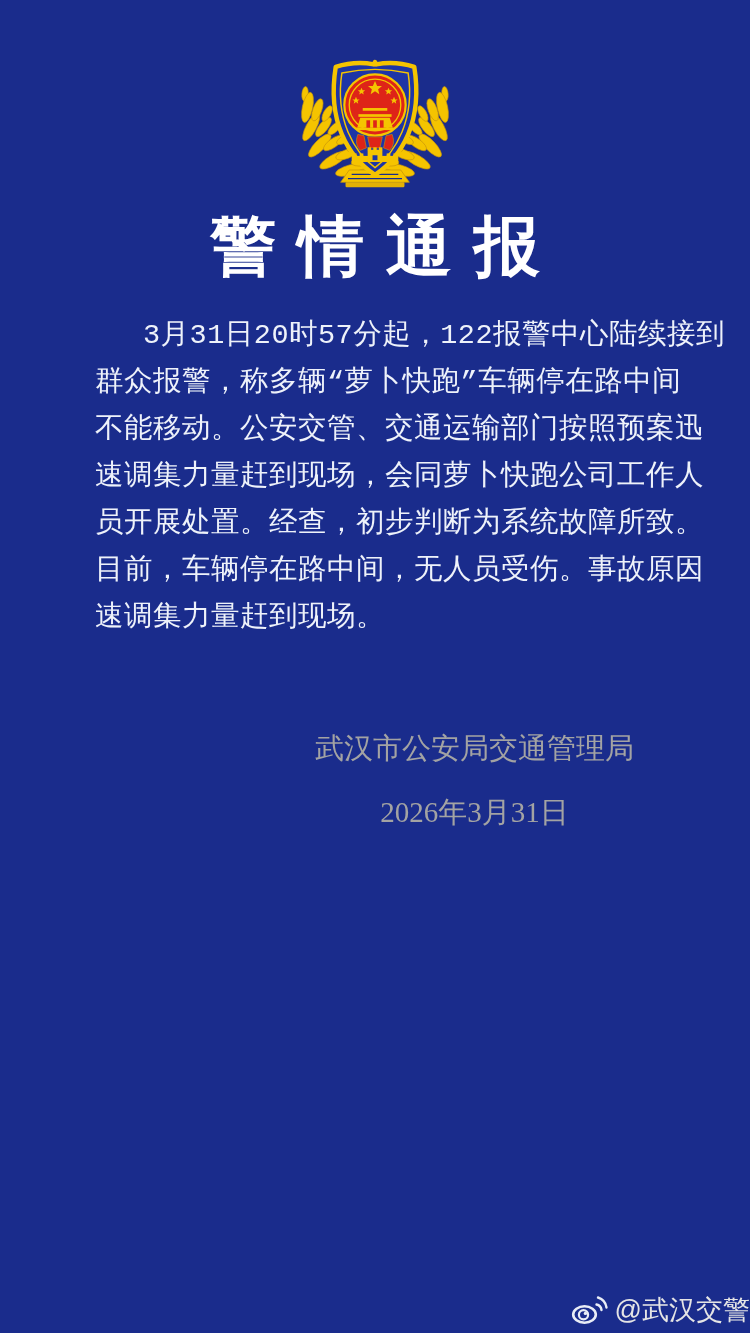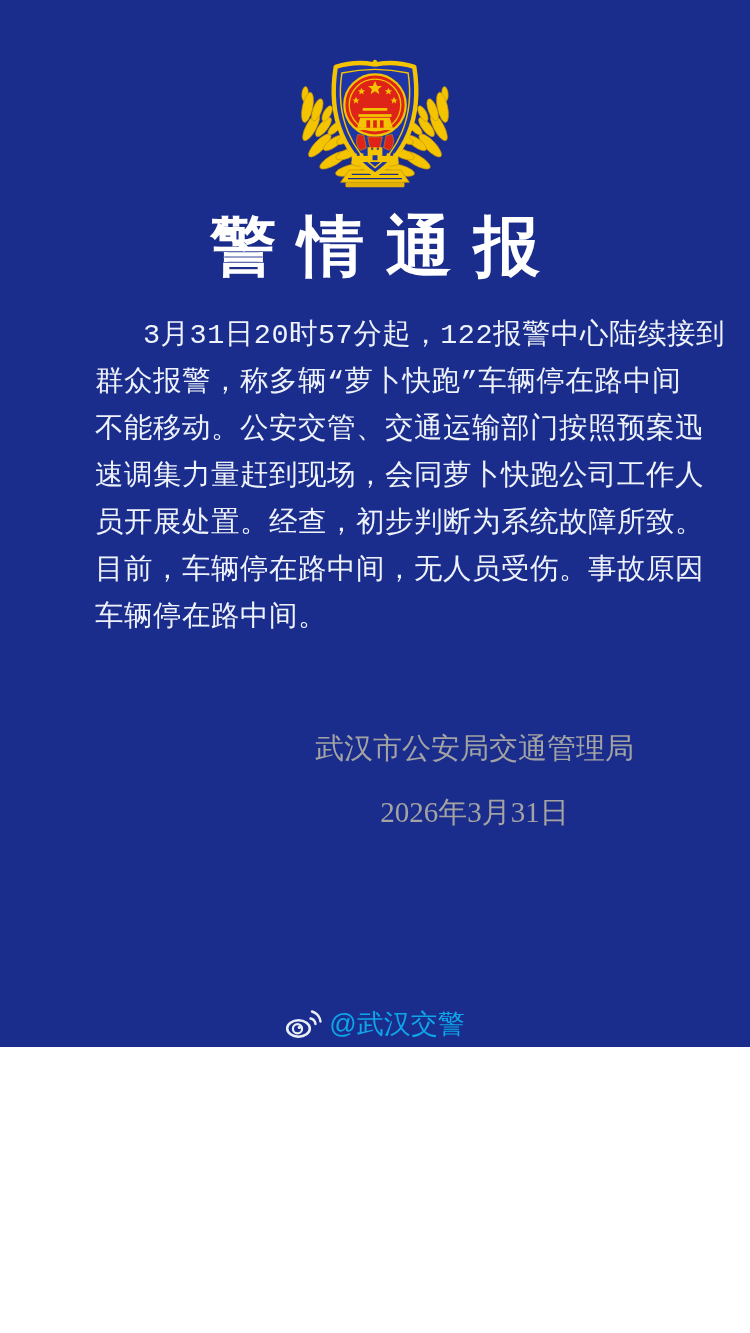--- a/index.html
+++ b/index.html
@@ -1,19 +1,19 @@
 <!DOCTYPE html>
 <html><head>
 <meta charset="utf-8">
 <style>
   html, body { margin: 0; padding: 0; }
   .page {
     position: relative;
     width: 750px;
-    height: 1047px;
+    height: 1333px;
     background: #1A2C8C;
     overflow: hidden;
     font-family: "Liberation Serif", "DejaVu Serif", serif;
   }
   .emblem {
     position: absolute;
     top: 36px;
     left: 50%;
     transform: translateX(-50%);
   }
@@ -52,24 +52,24 @@
     font-size: 29px;
   }
   .sign-line { line-height: 44px; white-space: nowrap; }
   .date-line { line-height: 30px; margin-top: 27px; text-align: center; white-space: nowrap; }
   .footer {
     position: absolute;
     bottom: 8px;
     left: 0;
     width: 100%;
     display: flex;
-    justify-content: center;
+    justify-content: flex-end;
     align-items: center;
     gap: 7px;
-    color: #0ea5e9;
+    color: #e5e5e5;
     font-size: 27px;
     font-family: "Liberation Sans", "DejaVu Sans", sans-serif;
   }
   .footer .wm-text { line-height: 30px; }
 </style>
 </head>
 <body>
 
 <div class="page">
 
@@ -154,21 +154,21 @@
 
   <div class="title">警情通报</div>
 
   <div class="body-text">
     <div class="body-line indent">3月31日20时57分起，122报警中心陆续接到</div>
     <div class="body-line">群众报警，称多辆“萝卜快跑”车辆停在路中间</div>
     <div class="body-line">不能移动。公安交管、交通运输部门按照预案迅</div>
     <div class="body-line">速调集力量赶到现场，会同萝卜快跑公司工作人</div>
     <div class="body-line">员开展处置。经查，初步判断为系统故障所致。</div>
     <div class="body-line">目前，车辆停在路中间，无人员受伤。事故原因</div>
-    <div class="body-line">车辆停在路中间。</div>
+    <div class="body-line">速调集力量赶到现场。</div>
   </div>
 
   <div class="sign-block">
     <div class="sign-line">武汉市公安局交通管理局</div>
     <div class="date-line">2026年3月31日</div>
   </div>
 
   <div class="footer">
     <svg width="37" height="31" viewBox="0 0 37 31" aria-hidden="true">
       <ellipse cx="13.5" cy="20.5" rx="11.3" ry="8.2" fill="none" stroke="#E9EDF6" stroke-width="2.6"></ellipse>

